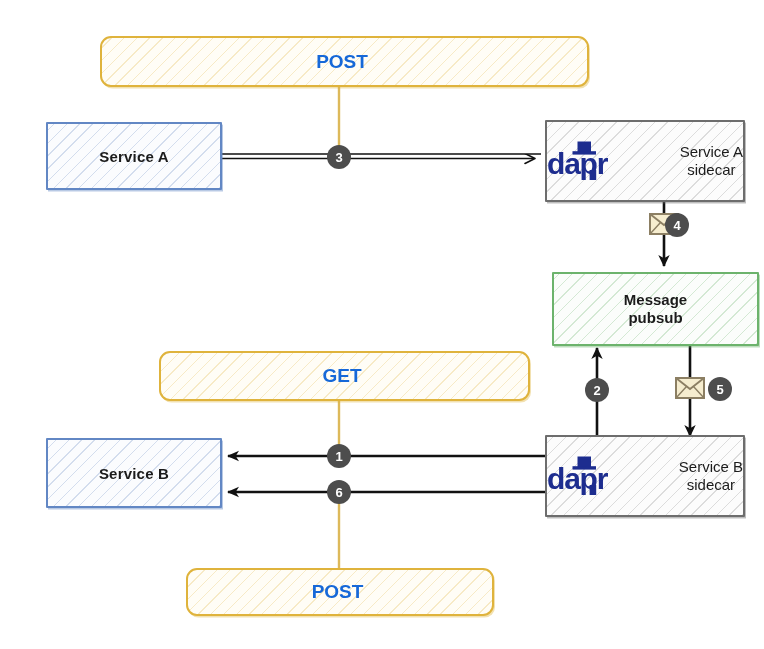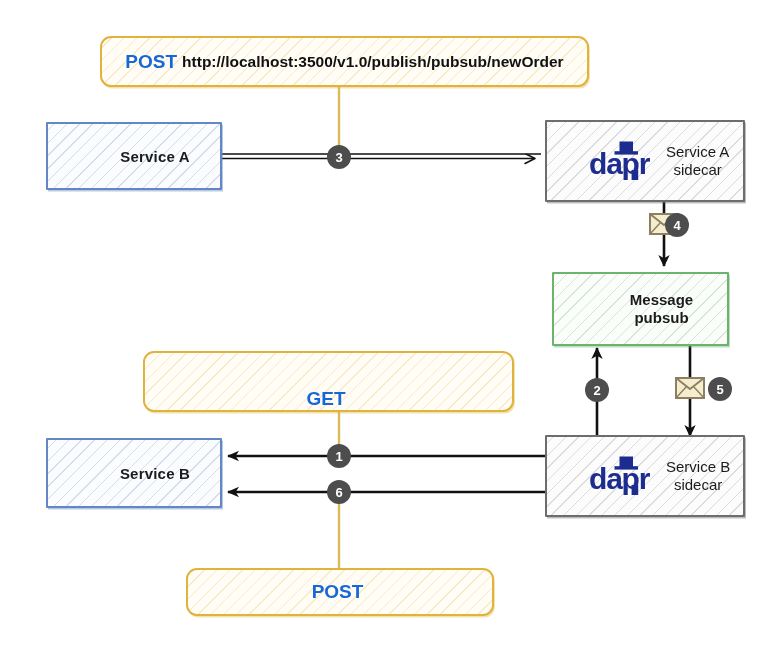--- a/index.html
+++ b/index.html
@@ -23,21 +23,20 @@
   }
 
   
   .node {
     position: absolute;
     box-sizing: border-box;
     display: flex;
     align-items: center;
     justify-content: center;
     text-align: center;
-    padding-left: 42px;
   }
 
   
   .service-box {
     border: 2.5px solid #6287c4;
     background-color: #fbfcfe;
     background-image: repeating-linear-gradient(
         -45deg,
         rgba(120,150,200,0.30) 0px,
         rgba(120,150,200,0.30) 1px,
@@ -61,21 +60,21 @@
         -45deg,
         rgba(130,130,130,0.26) 0px,
         rgba(130,130,130,0.26) 1px,
         rgba(255,255,255,0) 1px,
         rgba(255,255,255,0) 9px);
     border-radius: 1px;
     box-shadow: 1.5px 2px 0 -0.5px rgba(110,110,110,0.45);
     display: flex;
     flex-direction: row;
     align-items: center;
-    justify-content: flex-start;
+    justify-content: space-between;
     gap: 9px;
   }
   .sidecar-box .sidecar-label {
     font-size: 15px;
     font-weight: normal;
     color: #1b1b1b;
     line-height: 1.18;
     text-align: center;
   }
 
@@ -249,33 +248,32 @@
       <text x="0" y="34" font-family="Liberation Sans, sans-serif" font-size="30" font-weight="bold" fill="#1d2d8f" letter-spacing="-1.2">dapr</text>
       <rect x="42.6" y="30" width="6.6" height="10" fill="#1d2d8f"></rect>
     </svg>
   </span>
   <span class="sidecar-label">
     <span>Service B</span><br>
     <span>sidecar</span>
   </span>
 </div>
 
-<div class="node broker-box" style="left:552px; top:272px; width:177px; height:74px;">
+<div class="node broker-box" style="left:552px; top:272px; width:207px; height:74px;">
   <span class="label">
     <span>Message</span><br>
     <span>pubsub</span>
   </span>
 </div>
 
 <div class="callout" style="left:100px; top:36px; width:489px; height:51px;">
   <span class="verb">POST</span>
-  <span class="url">http://localhost:3500/v1.0/publish/pubsub/newOrder</span>
-</div>
-
-<div class="callout" style="left:143px; top:351px; width:371px; height:61px;align-items:flex-end;">
+</div>
+
+<div class="callout" style="left:159px; top:351px; width:371px; height:50px;">
   <span class="verb">GET</span>
 </div>
 
 <div class="callout" style="left:186px; top:568px; width:308px; height:48px;">
   <span class="verb">POST</span>
 </div>
 
 <div class="envelope" style="left:649px; top:213px;">
   <svg viewBox="0 0 30 22" width="30" height="22" xmlns="http://www.w3.org/2000/svg">
     <rect x="1" y="1" width="28" height="20" fill="#f6edcf" stroke="#8c7f63" stroke-width="2"></rect>

